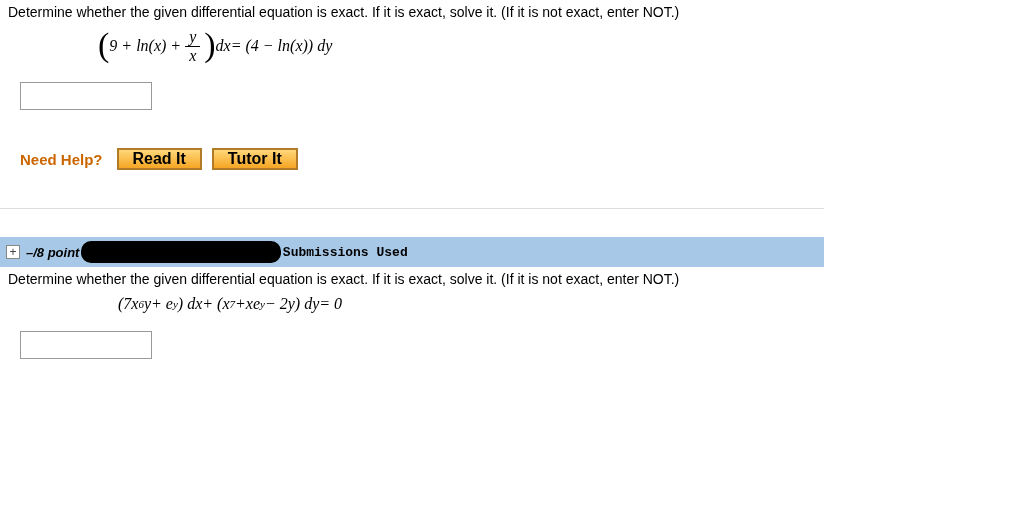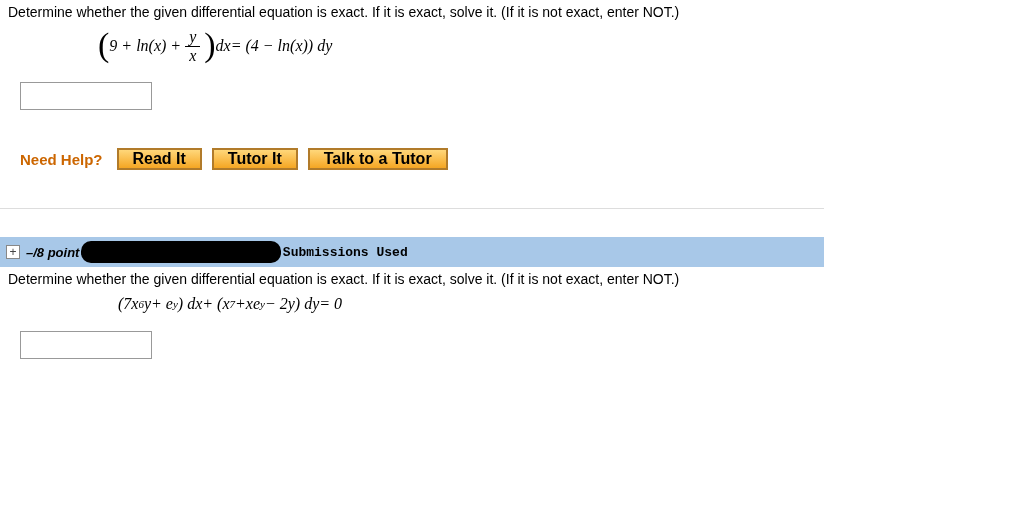--- a/index.html
+++ b/index.html
@@ -48,21 +48,20 @@
       <span> = (4 − ln(</span>
         <span>x</span>
         <span>)) d</span>
         <span>y</span>
     </div>
     <input type="text" class="answer-input" style="">
     <div class="help-row">
       <span class="need-help">Need Help?</span>
       <span class="help-btn">Read It</span>
       <span class="help-btn">Tutor It</span>
-      <span class="help-btn">Talk to a Tutor</span>
     </div>
   </div>
 
   <hr class="divider">
 
   <div class="header-bar">
     <span class="expand-icon">+</span>
     <span class="points">–/8 point</span>
     <span class="redact redact1"></span>
     <span class="submissions">/6 Submissions Used</span>

